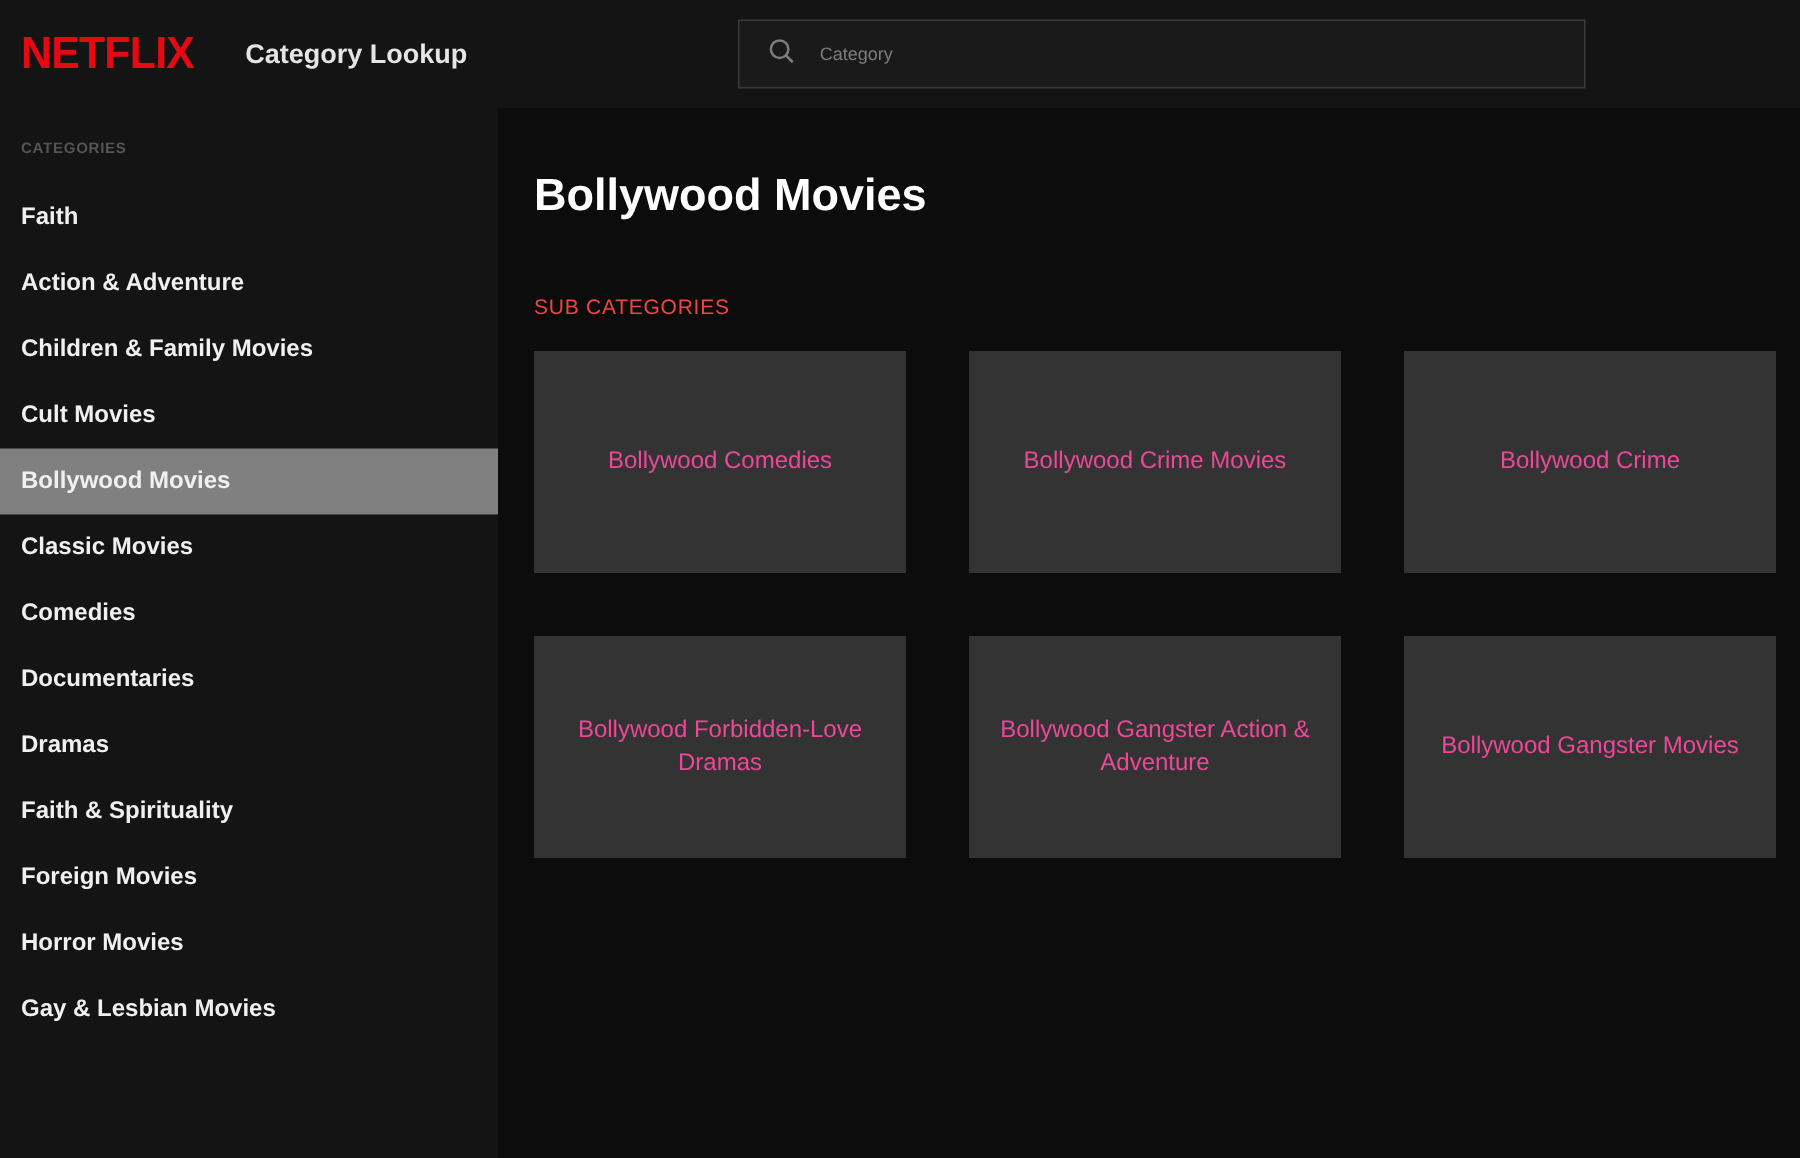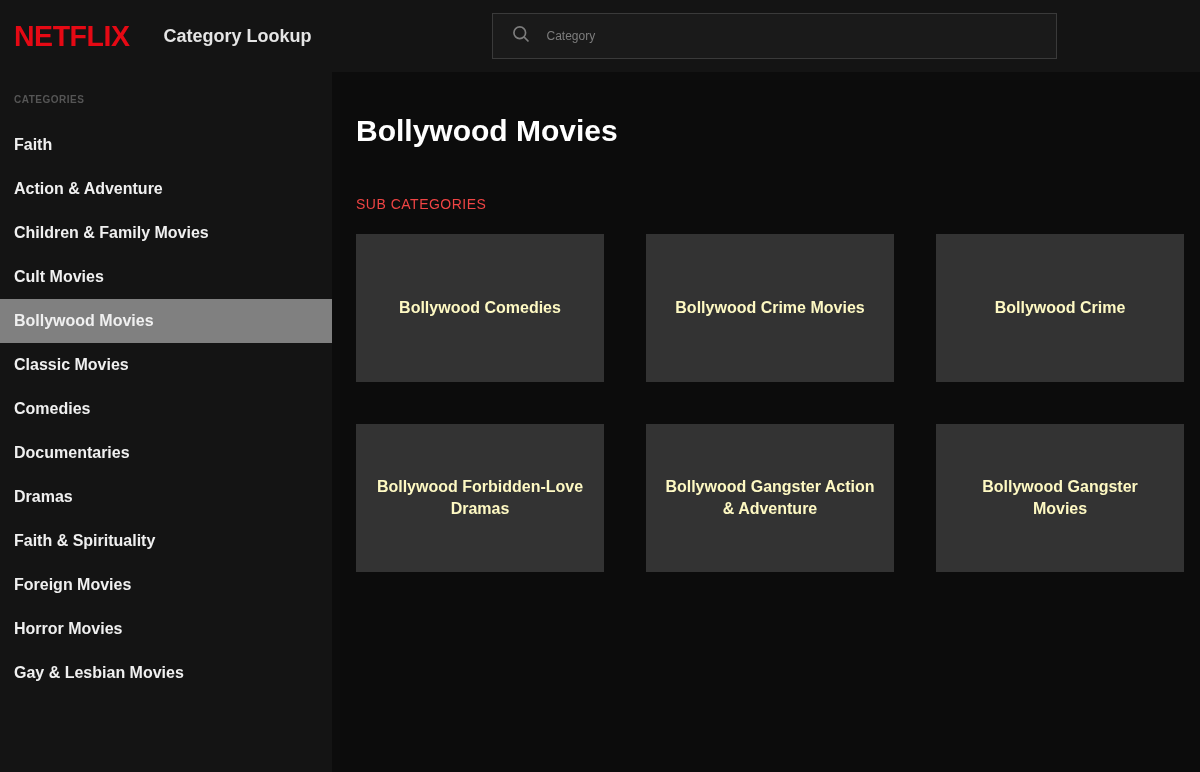--- a/index.html
+++ b/index.html
@@ -117,23 +117,23 @@
     background: #333333;
     height: 148px;
     display: flex;
     align-items: center;
     justify-content: center;
     text-align: center;
     padding: 0 18px;
     cursor: pointer;
   }
   .card-label {
-    color: #fef9c3;
+    color: #ec4899;
     font-size: 16px;
-    font-weight: 700;
+    font-weight: 400;
     line-height: 1.35;
   }
 </style>
 </head>
 <body>
 
 <div class="header">
   <div class="logo">NETFLIX</div>
   <div class="app-title">Category Lookup</div>
   <div class="search-wrap">

